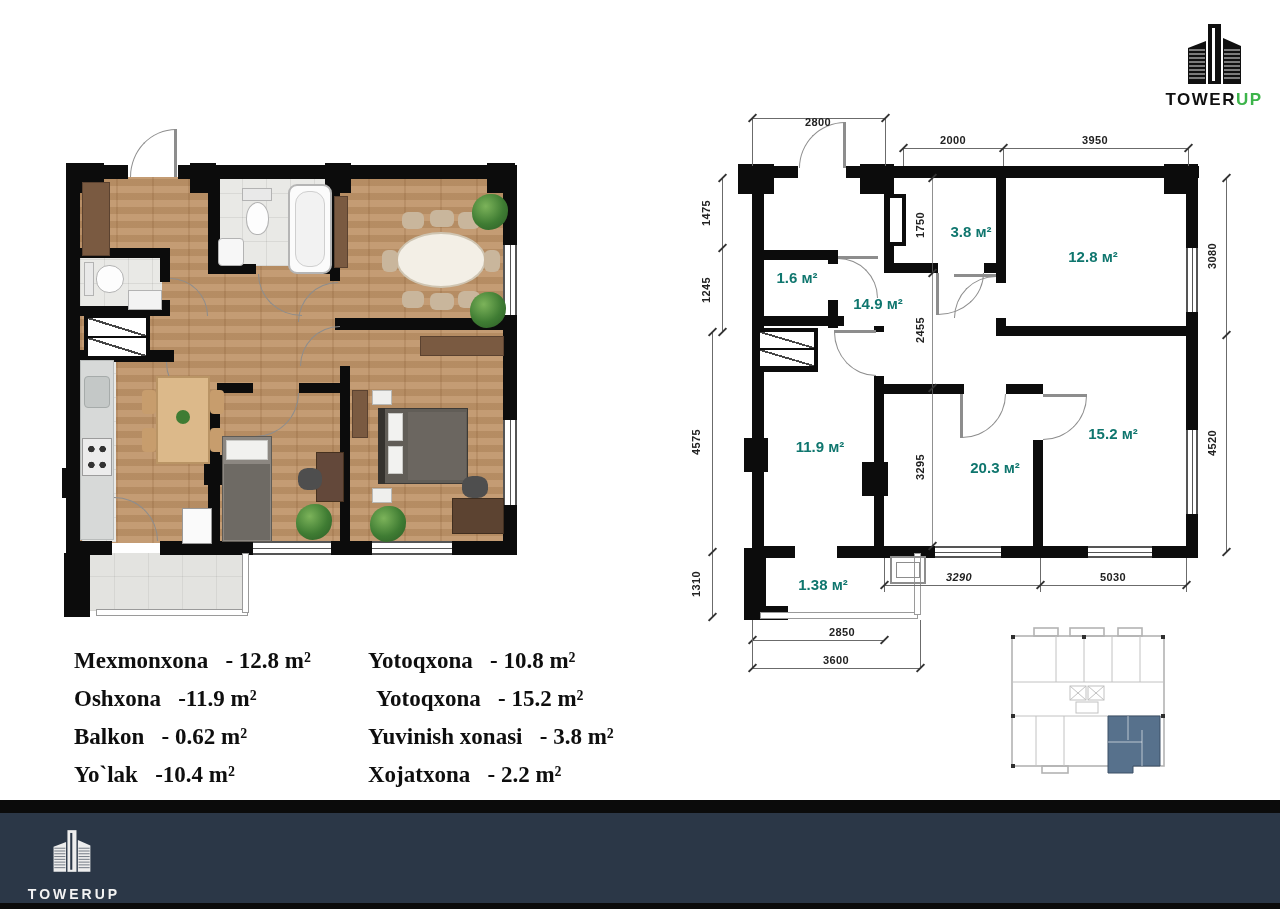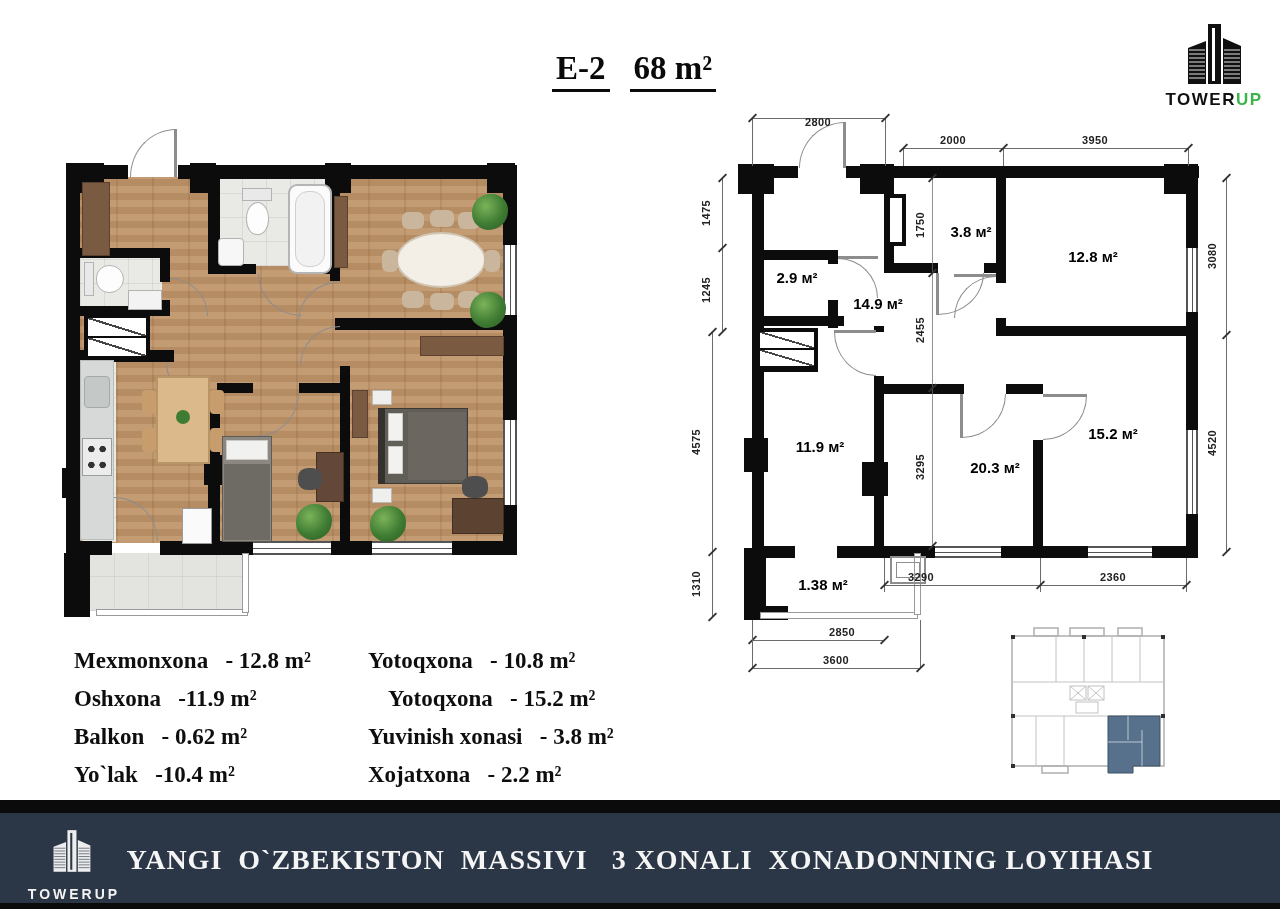--- a/index.html
+++ b/index.html
@@ -31,21 +31,21 @@
   .arc-bl{border-bottom-width:1.5px;border-left-width:1.5px;border-bottom-left-radius:100% 100%;}
   .arc-br{border-bottom-width:1.5px;border-right-width:1.5px;border-bottom-right-radius:100% 100%;}
   .leaf{position:absolute;background:#8d8d8d;}
   
   .dl{position:absolute;background:#6b6b6b;}
   .tk{position:absolute;width:11px;height:2px;background:#333;transform:rotate(-45deg);}
   .dimt{position:absolute;font:700 11px "Liberation Sans",sans-serif;color:#222;letter-spacing:.4px;
         transform:translate(-50%,-100%);white-space:nowrap;}
   .dimvl{position:absolute;font:700 11px "Liberation Sans",sans-serif;color:#222;letter-spacing:.4px;
         transform:translate(-50%,-50%) rotate(-90deg);white-space:nowrap;}
-  .rlabel{position:absolute;font:700 15px "Liberation Sans",sans-serif;color:#000000;
+  .rlabel{position:absolute;font:700 15px "Liberation Sans",sans-serif;color:#0f766e;
         transform:translate(-50%,-50%);white-space:nowrap;}
   
   .furn{position:absolute;box-sizing:border-box;}
   .plant{position:absolute;border-radius:52% 46% 55% 48%;
         background:radial-gradient(circle at 38% 34%,#7cb35a,#3f7c33 55%,#2b5a25);}
   
   .title-box{position:absolute;display:flex;gap:20px;font-family:"Liberation Serif",serif;font-weight:700;
         font-size:33px;color:#0a0a0a;}
   .title-part{border-bottom:3px solid #0a0a0a;padding:0 4px 2px 4px;}
   .legend-row{position:absolute;font-family:"Liberation Serif",serif;font-weight:700;font-size:23px;
@@ -56,24 +56,20 @@
   .banner-text{position:absolute;left:0;right:0;text-align:center;color:#f5f5f5;
         font-family:"Liberation Serif",serif;font-weight:700;font-size:28px;letter-spacing:1px;white-space:pre;}
   .banner-logo-text{position:absolute;font:700 14px "Liberation Sans",sans-serif;letter-spacing:3px;color:#f2f2f2;text-align:center;}
   .green{color:#3cb44a;}
 </style>
 </head>
 <body>
 
 <div class="page">
 
-  <div class="title-box" style="left:552px;top:50px;">
-    <span class="title-part">E-2</span>
-    <span class="title-part">68 m²</span>
-  </div>
 
   <div class="abs" style="left:1158px;top:22px;width:112px;height:92px;">
     <svg width="72" height="64" viewBox="0 0 72 64" style="position:absolute;left:22px;top:0;">
       <polygon points="8,26 26,19 26,62 8,62" fill="#101010"></polygon>
       <g stroke="#fff" stroke-width="0.9">
         <line x1="9" y1="28" x2="25" y2="28"></line>
           <line x1="9" y1="32" x2="25" y2="32"></line>
         <line x1="9" y1="36" x2="25" y2="36"></line>
           <line x1="9" y1="40" x2="25" y2="40"></line>
         <line x1="9" y1="44" x2="25" y2="44"></line>
@@ -277,21 +273,21 @@
     <div class="leaf" style="left:954px;top:274px;width:42px;height:3px;"></div>
     <div class="arc arc-bl" style="left:834px;top:332px;width:42px;height:44px;"></div>
     <div class="leaf" style="left:834px;top:330px;width:42px;height:3px;"></div>
     <div class="arc arc-br" style="left:962px;top:394px;width:44px;height:44px;"></div>
     <div class="leaf" style="left:960px;top:394px;width:3px;height:44px;"></div>
     <div class="arc arc-br" style="left:1043px;top:396px;width:44px;height:44px;"></div>
     <div class="leaf" style="left:1043px;top:394px;width:44px;height:3px;"></div>
 
     <div class="dl" style="left:932px;top:178px;width:1px;height:368px;opacity:.75;"></div>
 
-    <div class="rlabel" style="left:797px;top:277px;">2.9 м²</div>
+    <div class="rlabel" style="left:797px;top:277px;">1.6 м²</div>
     <div class="rlabel" style="left:878px;top:303px;">14.9 м²</div>
     <div class="rlabel" style="left:971px;top:231px;">3.8 м²</div>
     <div class="rlabel" style="left:1093px;top:256px;">12.8 м²</div>
     <div class="rlabel" style="left:820px;top:446px;">11.9 м²</div>
     <div class="rlabel" style="left:995px;top:467px;">20.3 м²</div>
     <div class="rlabel" style="left:1113px;top:433px;">15.2 м²</div>
     <div class="rlabel" style="left:823px;top:584px;">1.38 м²</div>
 
     <div class="dl" style="left:752px;top:118px;width:133px;height:1px;"></div>
     <div class="dl" style="left:752px;top:118px;width:1px;height:48px;"></div>
@@ -337,22 +333,22 @@
     <div class="dimvl" style="left:920px;top:330px;">2455</div>
     <div class="dimvl" style="left:920px;top:467px;">3295</div>
 
     <div class="dl" style="left:884px;top:585px;width:302px;height:1px;"></div>
     <div class="dl" style="left:884px;top:558px;width:1px;height:34px;"></div>
     <div class="dl" style="left:1040px;top:558px;width:1px;height:34px;"></div>
     <div class="dl" style="left:1186px;top:558px;width:1px;height:34px;"></div>
     <div class="tk" style="left:879px;top:584px;"></div>
     <div class="tk" style="left:1035px;top:584px;"></div>
     <div class="tk" style="left:1181px;top:584px;"></div>
-    <div class="dimt" style="left:921px;top:583px;">3290</div>
-    <div class="dimt" style="left:1113px;top:583px;">2360</div>
+    <div class="dimt" style="left:959px;top:583px;font-style:italic;">3290</div>
+    <div class="dimt" style="left:1113px;top:583px;">5030</div>
 
     <div class="dl" style="left:752px;top:640px;width:132px;height:1px;"></div>
     <div class="tk" style="left:747px;top:639px;"></div>
     <div class="tk" style="left:879px;top:639px;"></div>
     <div class="dimt" style="left:818px;top:638px;margin-left:24px;">2850</div>
     <div class="dl" style="left:752px;top:668px;width:168px;height:1px;"></div>
     <div class="dl" style="left:752px;top:620px;width:1px;height:48px;"></div>
     <div class="dl" style="left:920px;top:620px;width:1px;height:48px;"></div>
     <div class="tk" style="left:747px;top:667px;"></div>
     <div class="tk" style="left:915px;top:667px;"></div>
@@ -399,21 +395,21 @@
         <rect x="76" y="15" width="4" height="4"></rect>
     </g>
   </svg>
 
   <div>
     <div class="legend-row" style="left:74px;top:648px;">Mexmonxona   - 12.8 m²</div>
     <div class="legend-row" style="left:74px;top:686px;">Oshxona   -11.9 m²</div>
     <div class="legend-row" style="left:74px;top:724px;">Balkon   - 0.62 m²</div>
     <div class="legend-row" style="left:74px;top:762px;">Yo`lak   -10.4 m²</div>
     <div class="legend-row" style="left:368px;top:648px;">Yotoqxona   - 10.8 m²</div>
-    <div class="legend-row" style="left:388px;top:686px;text-align:right;">Yotoqxona   - 15.2 m²</div>
+    <div class="legend-row" style="left:376px;top:686px;text-align:right;">Yotoqxona   - 15.2 m²</div>
     <div class="legend-row" style="left:368px;top:724px;">Yuvinish xonasi   - 3.8 m²</div>
     <div class="legend-row" style="left:368px;top:762px;">Xojatxona   - 2.2 m²</div>
   </div>
 
   <div class="banner-black" style="top:800px;height:13px;"></div>
   <div class="banner" style="top:813px;height:90px;"></div>
   <div class="banner-black" style="top:903px;height:6px;"></div>
 
   <svg width="50" height="66" viewBox="0 0 72 64" style="position:absolute;left:48px;top:818px;">
     <polygon points="8,26 26,19 26,62 8,62" fill="#ededed"></polygon>
@@ -435,15 +431,14 @@
         <line x1="44" y1="32" x2="60" y2="32"></line>
       <line x1="44" y1="36" x2="60" y2="36"></line>
         <line x1="44" y1="40" x2="60" y2="40"></line>
       <line x1="44" y1="44" x2="60" y2="44"></line>
         <line x1="44" y1="48" x2="60" y2="48"></line>
       <line x1="44" y1="52" x2="60" y2="52"></line>
         <line x1="44" y1="56" x2="60" y2="56"></line>
     </g>
   </svg>
   <div class="banner-logo-text" style="left:18px;top:886px;width:112px;">TOWERUP</div>
-  <div class="banner-text" style="top:844px;">YANGI  O`ZBEKISTON  MASSIVI   3 XONALI  XONADONNING LOYIHASI</div>
 
 </div>
 
 </body></html>

